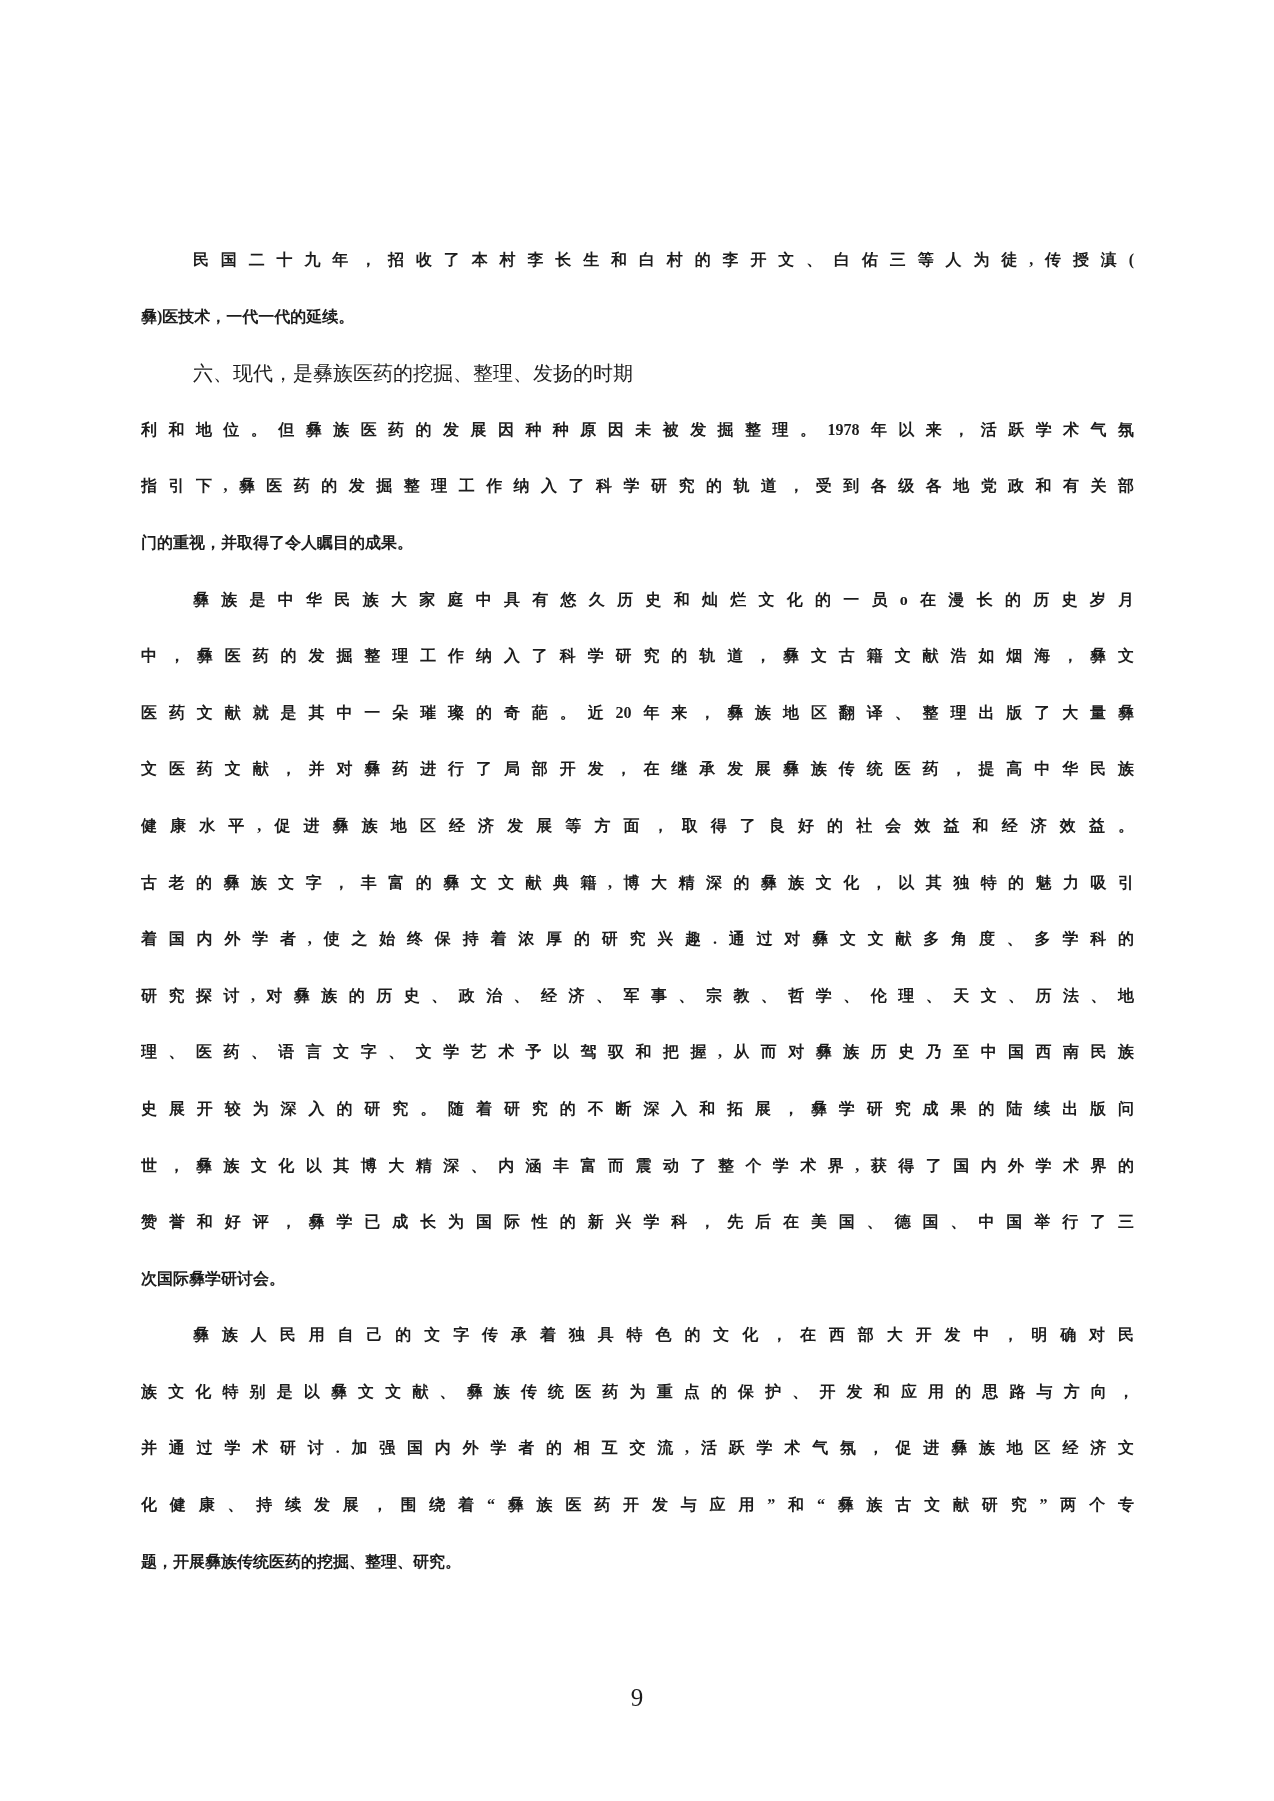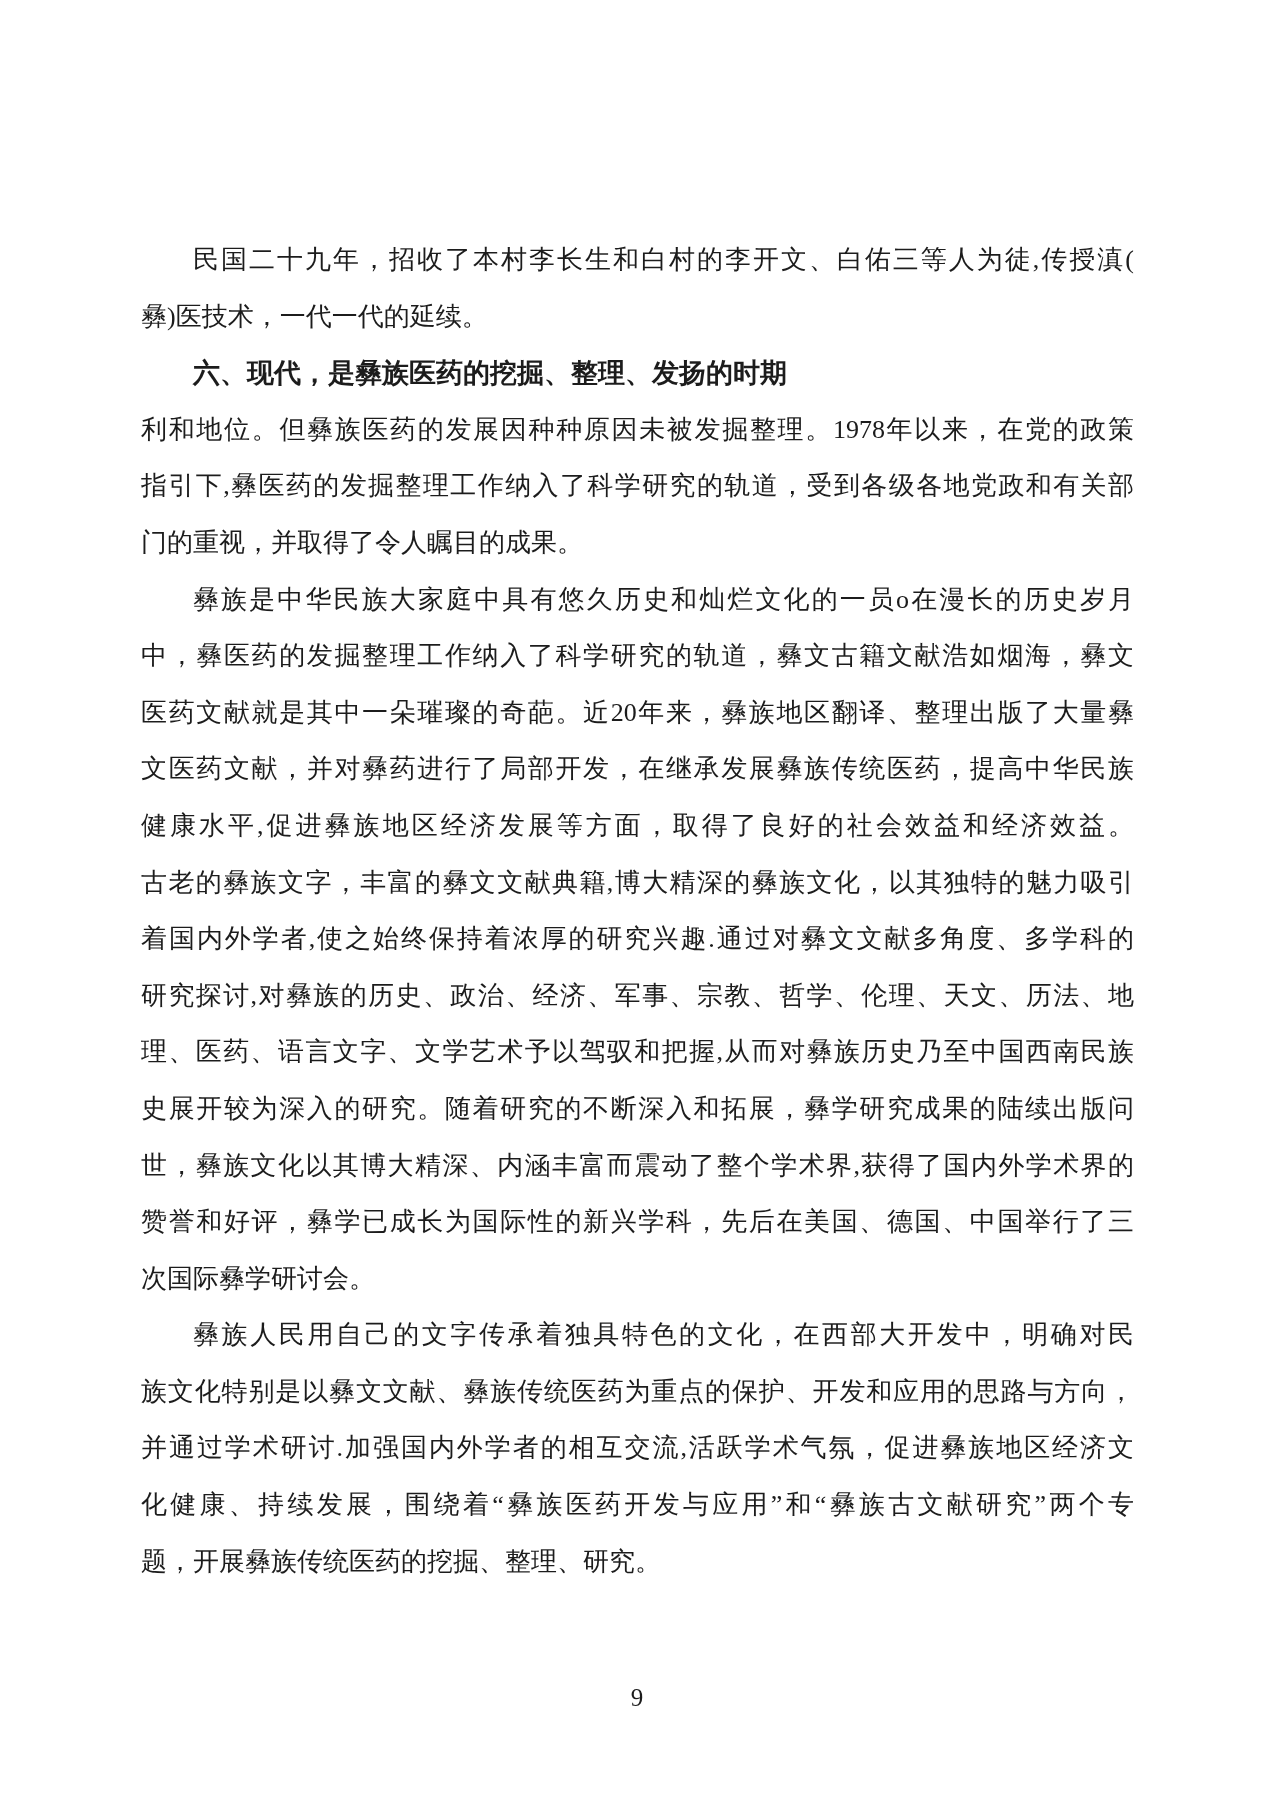--- a/index.html
+++ b/index.html
@@ -20,37 +20,37 @@
     position: absolute;
     left: 141px;
     top: 232px;
     width: 993px;
   }
   .ln {
     margin: 0;
     padding: 0;
     height: 56.6px;
     line-height: 56.6px;
-    font-size: 26px;
-    font-weight: normal;
+    font-size: 16px;
+    font-weight: bold;
     overflow: hidden;
     text-align: justify;
     text-align-last: justify;
     text-justify: inter-character;
   }
   .ln.endp {
     text-align: right;
     text-align-last: left;
   }
   .ln.indent {
     text-indent: 52px;
   }
   .ln.head {
-    font-weight: bold;
-    font-size: 27px;
+    font-weight: normal;
+    font-size: 20px;
     text-align: center;
     text-align-last: left;
   }
   .page-footer {
     position: absolute;
     left: 0;
     top: 1684px;
     width: 100%;
     text-align: center;
   }
@@ -63,21 +63,21 @@
 <body>
 
 <div class="page">
   <main class="text-block">
 
     <p class="ln indent">民国二十九年，招收了本村李长生和白村的李开文、白佑三等人为徒,传授滇(</p>
     <p class="ln endp">彝)医技术，一代一代的延续。</p>
 
     <h2 class="ln indent head">六、现代，是彝族医药的挖掘、整理、发扬的时期</h2>
 
-    <p class="ln">利和地位。但彝族医药的发展因种种原因未被发掘整理。1978年以来，在党的政策</p>
+    <p class="ln">利和地位。但彝族医药的发展因种种原因未被发掘整理。1978年以来，活跃学术气氛</p>
     <p class="ln">指引下,彝医药的发掘整理工作纳入了科学研究的轨道，受到各级各地党政和有关部</p>
     <p class="ln endp">门的重视，并取得了令人瞩目的成果。</p>
 
     <p class="ln indent">彝族是中华民族大家庭中具有悠久历史和灿烂文化的一员o在漫长的历史岁月</p>
     <p class="ln">中，彝医药的发掘整理工作纳入了科学研究的轨道，彝文古籍文献浩如烟海，彝文</p>
     <p class="ln">医药文献就是其中一朵璀璨的奇葩。近20年来，彝族地区翻译、整理出版了大量彝</p>
     <p class="ln">文医药文献，并对彝药进行了局部开发，在继承发展彝族传统医药，提高中华民族</p>
     <p class="ln">健康水平,促进彝族地区经济发展等方面，取得了良好的社会效益和经济效益。</p>
     <p class="ln">古老的彝族文字，丰富的彝文文献典籍,博大精深的彝族文化，以其独特的魅力吸引</p>
     <p class="ln">着国内外学者,使之始终保持着浓厚的研究兴趣.通过对彝文文献多角度、多学科的</p>

